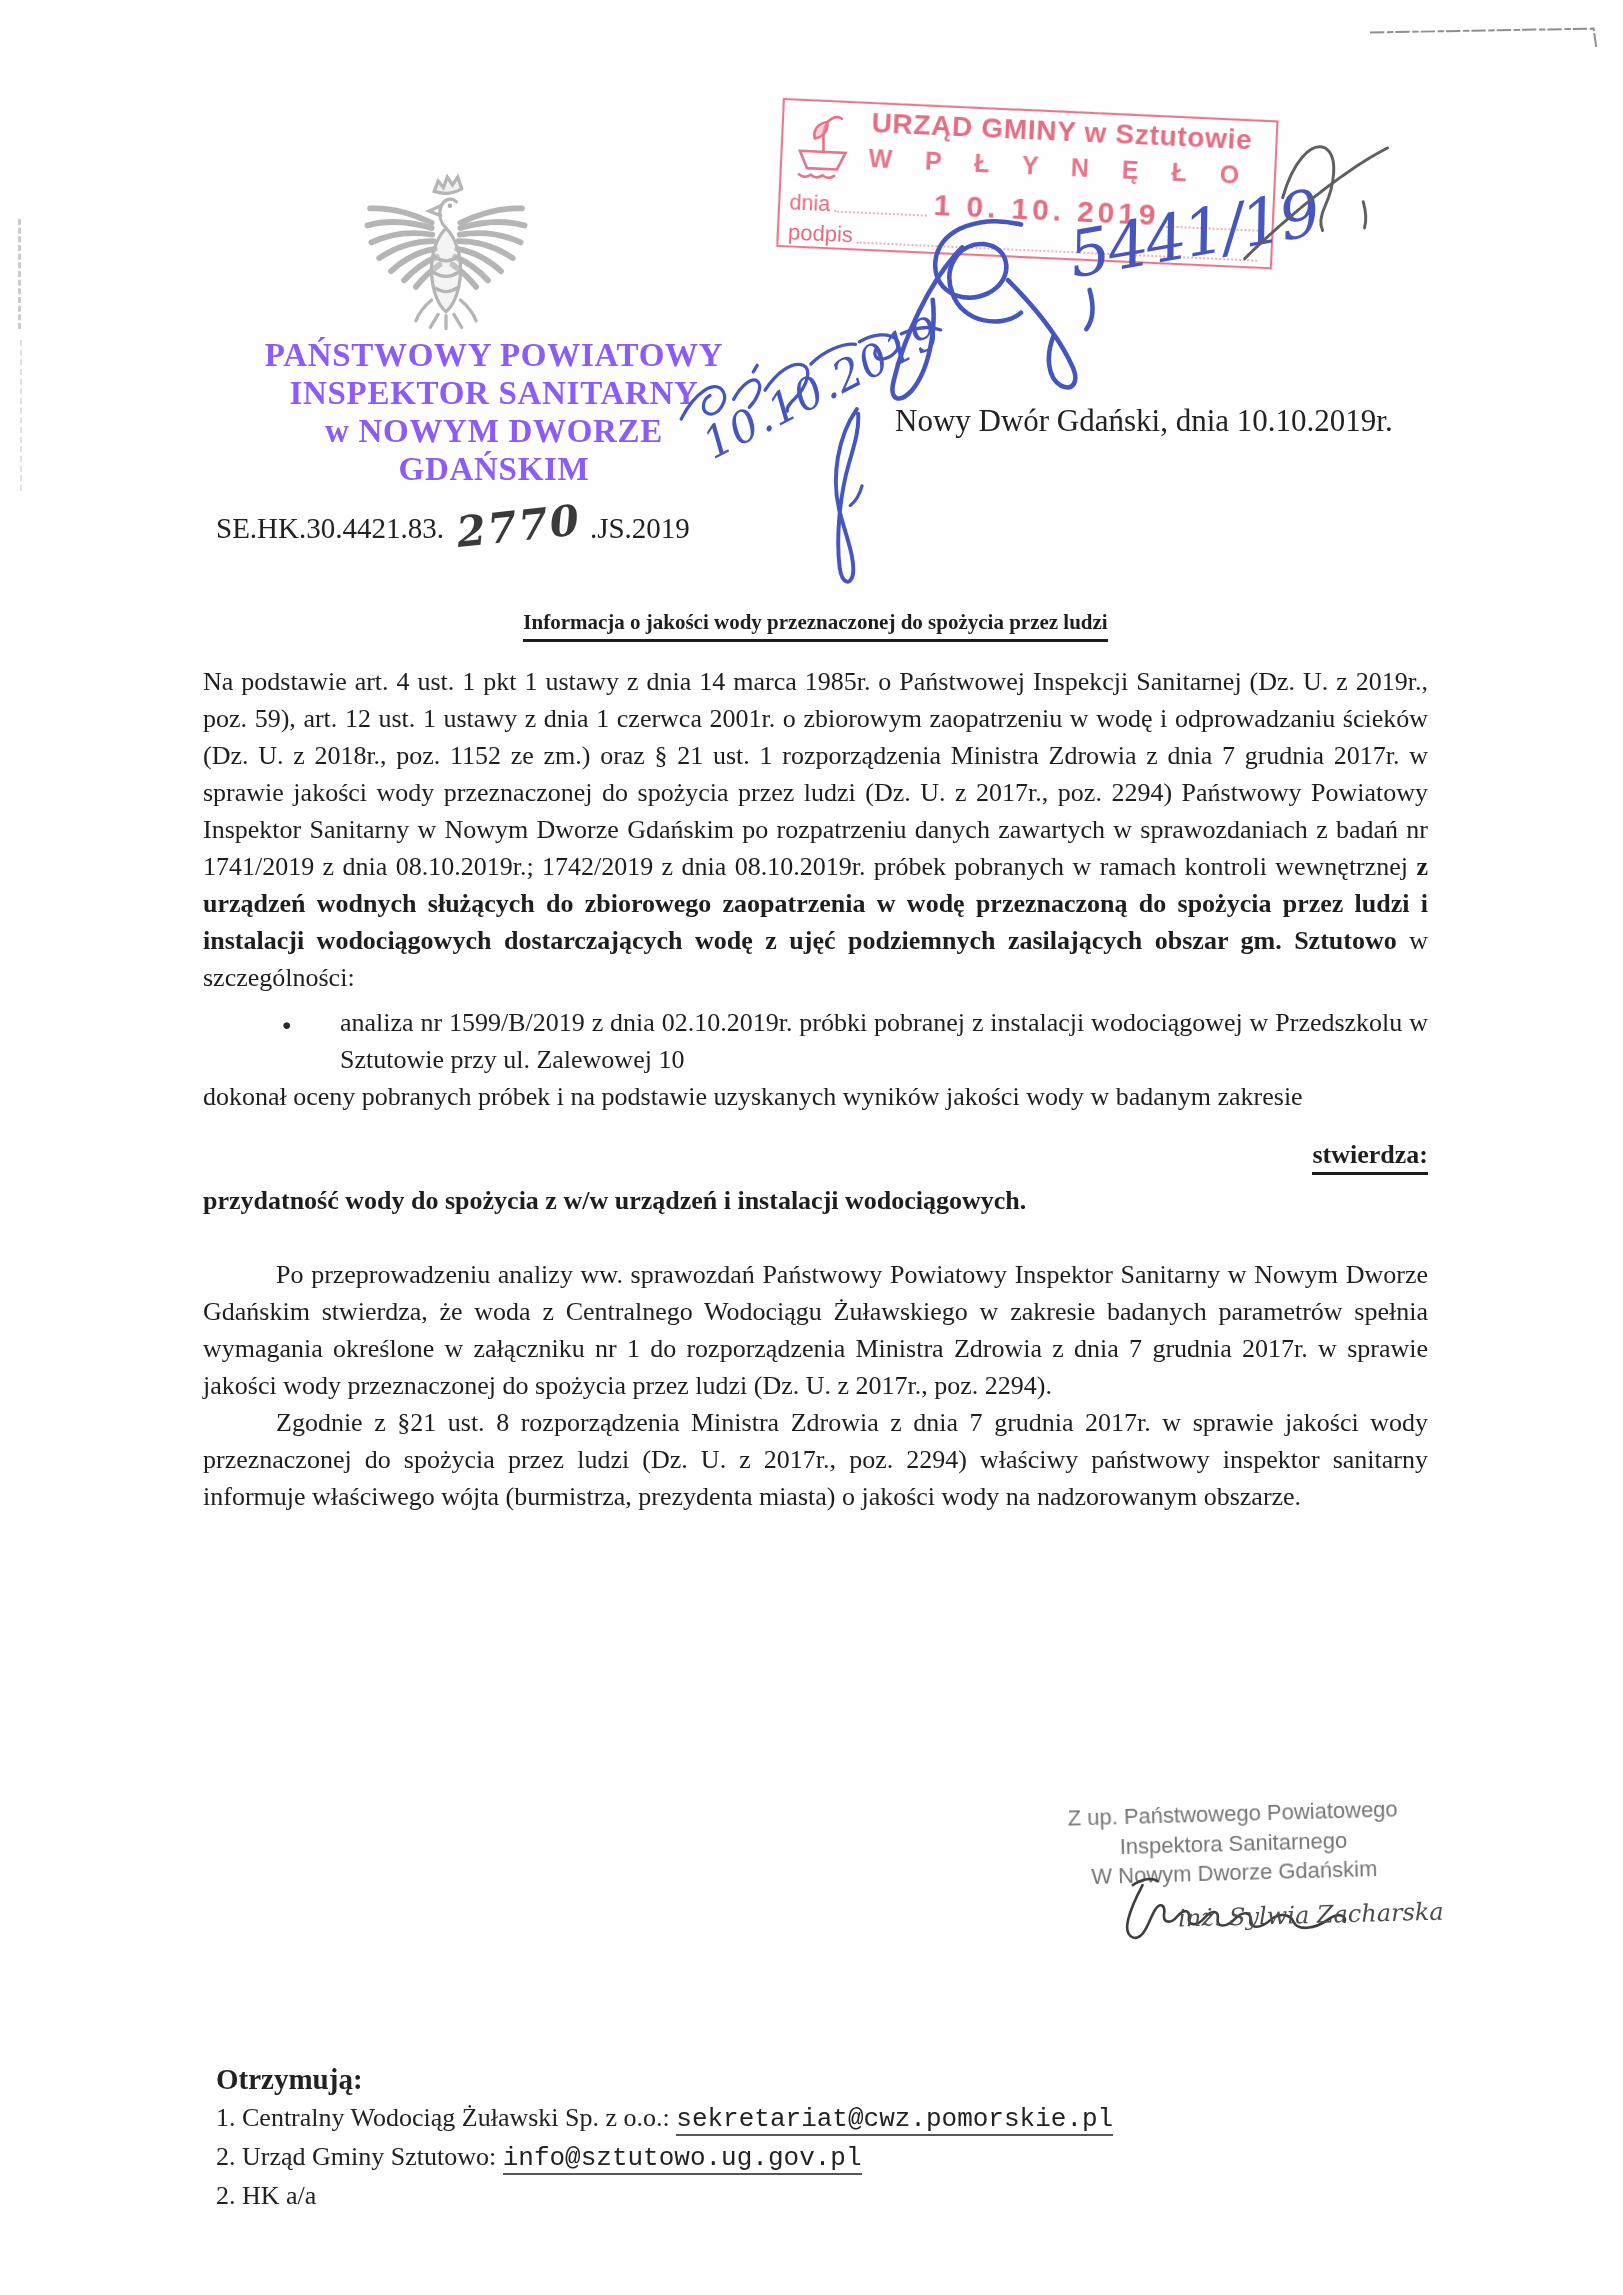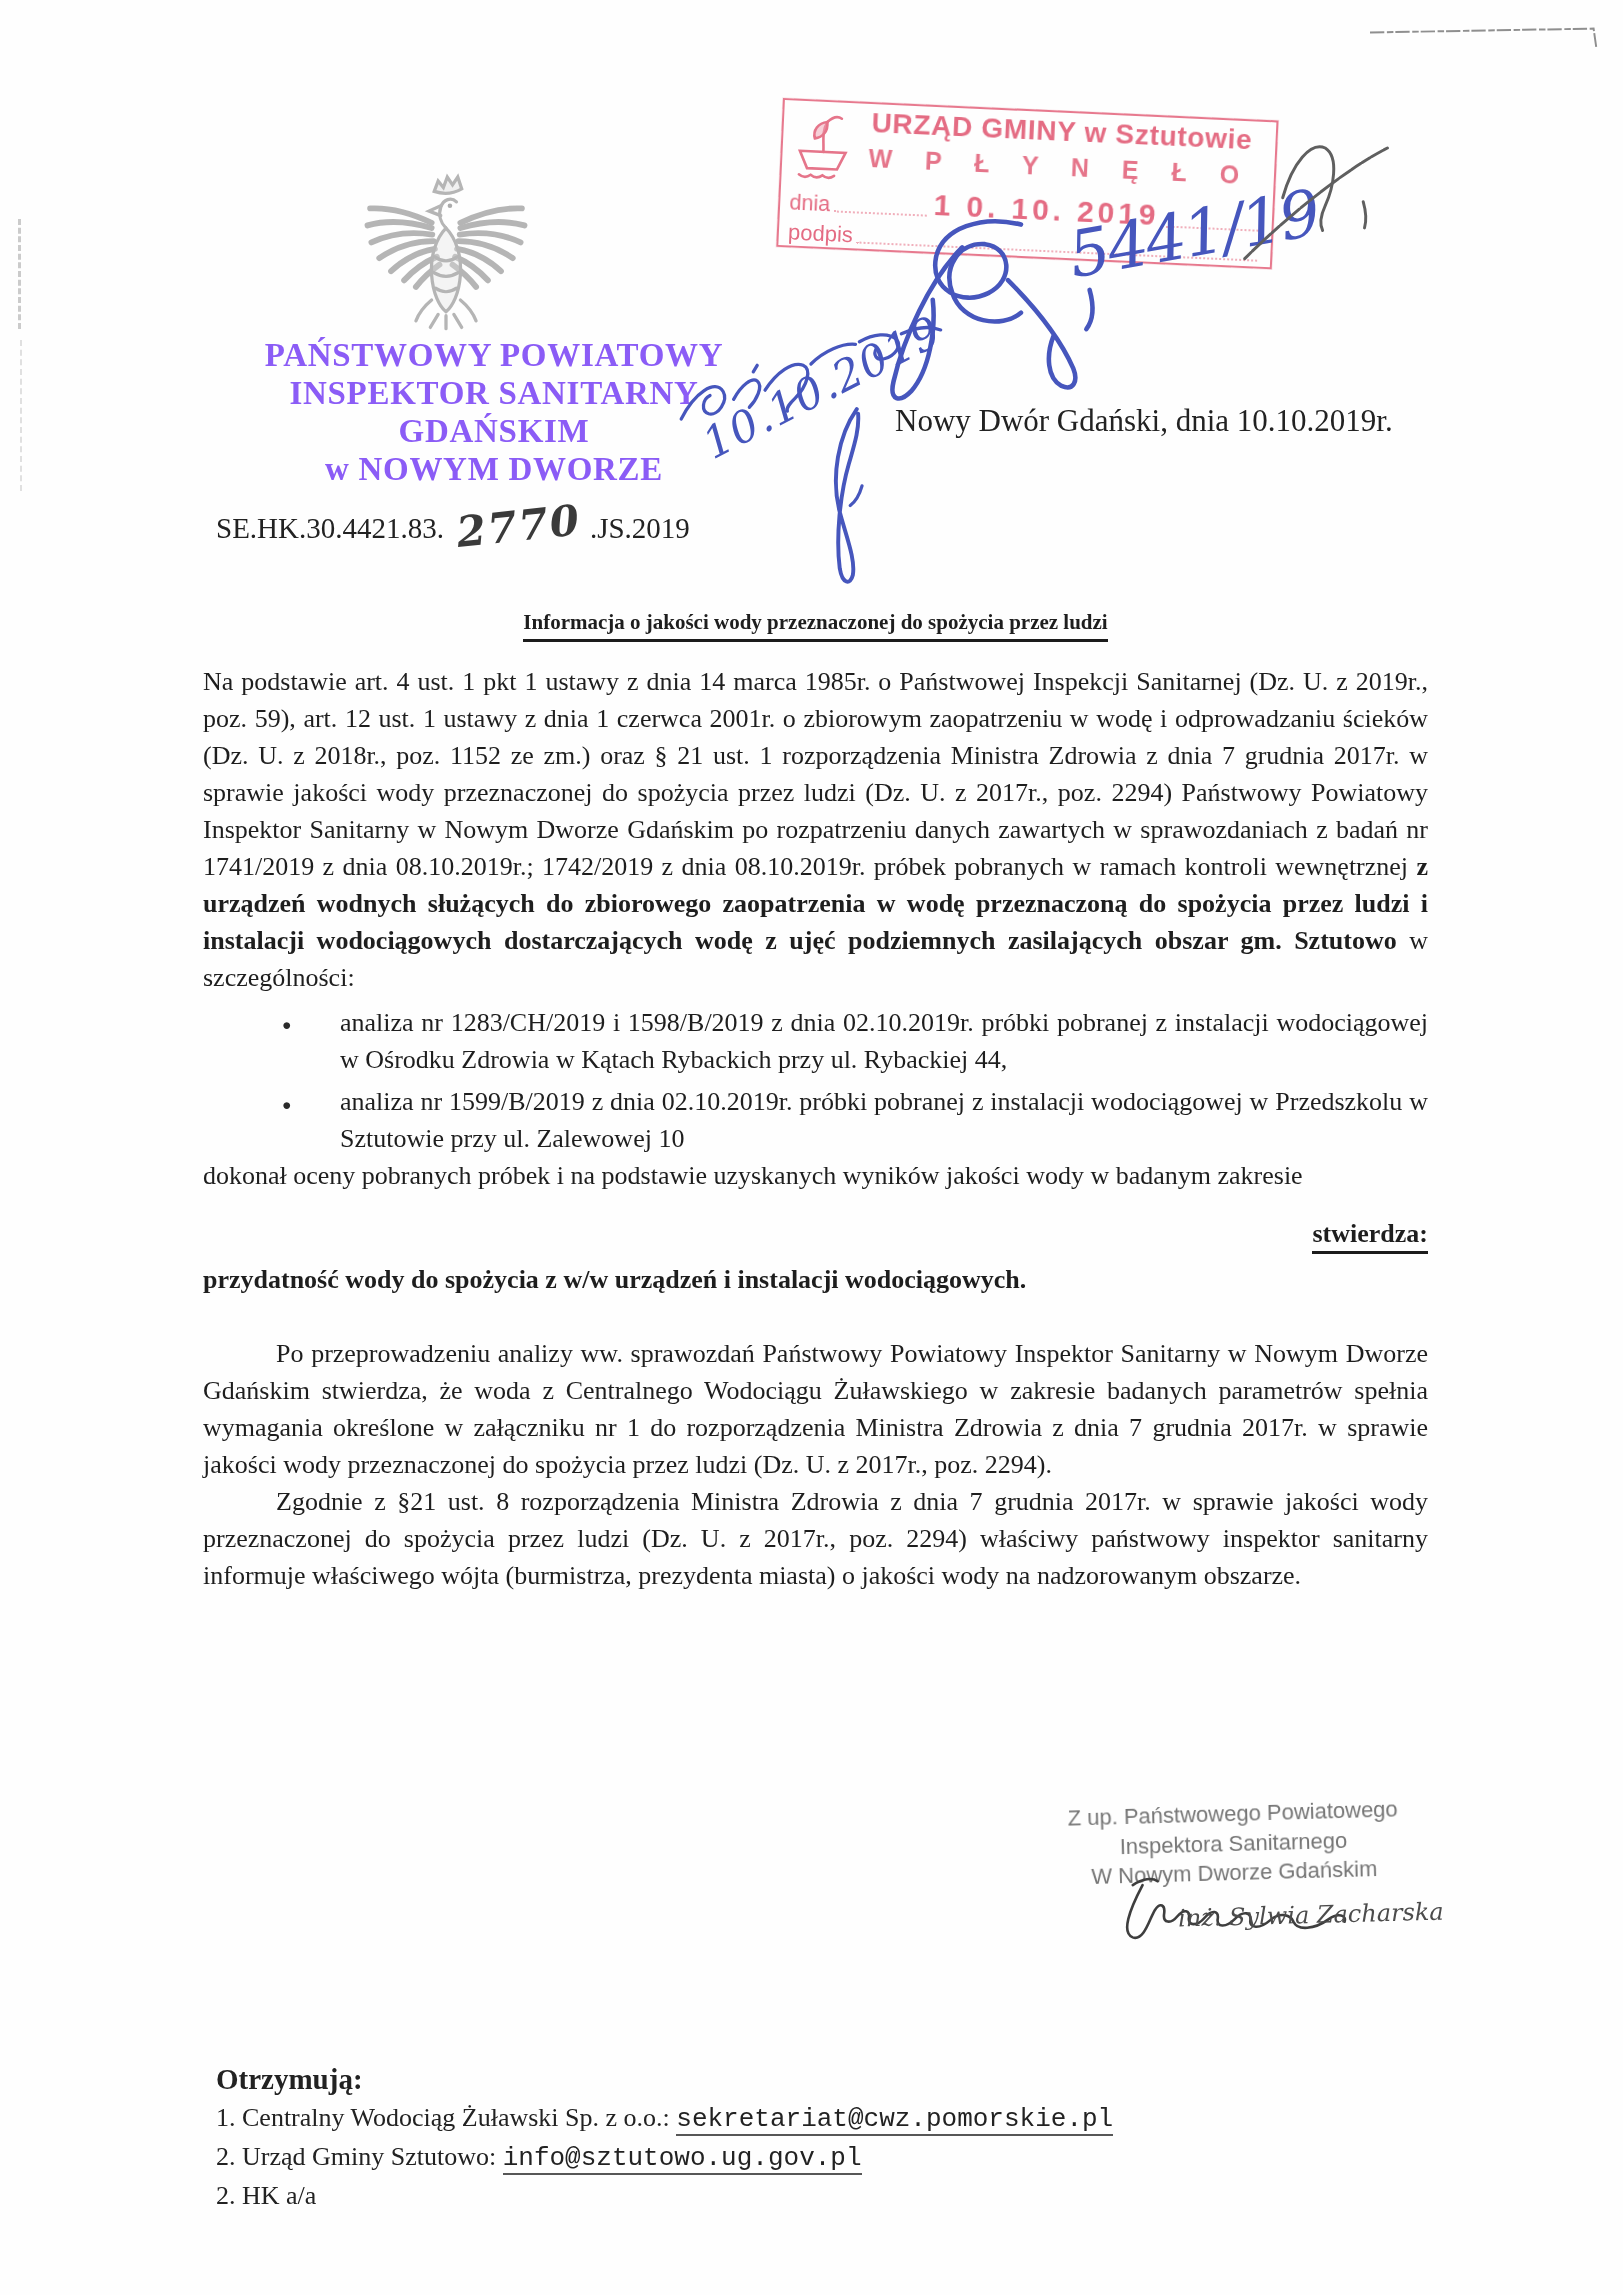--- a/index.html
+++ b/index.html
@@ -197,22 +197,22 @@
         <path d="M30,195 C95,130 185,58 248,26" stroke-dasharray="14 3 20 2 16 3"></path>
         <path d="M88,102 C103,48 131,16 153,26 C175,40 165,88 153,114 C147,127 143,140 149,152"></path>
         <path d="M211,108 C215,122 217,134 213,148"></path>
       </g>
     </svg>
   </div>
 
   <div class="letterhead">
     <div>PAŃSTWOWY POWIATOWY</div>
     <div>INSPEKTOR SANITARNY</div>
+    <div>w NOWYM DWORZE</div>
     <div>GDAŃSKIM</div>
-    <div>w NOWYM DWORZE</div>
   </div>
 
   <div class="annotation-svg">
     <svg width="380" height="295" viewBox="0 0 580 450">
       <g stroke="#4656bd" stroke-width="5" fill="none" stroke-linecap="round">
         <path d="M40,180 C60,140 92,118 104,138 C112,152 96,176 82,172 C70,168 72,150 84,144"></path>
         <path d="M120,150 C132,128 148,116 156,122 C166,130 154,152 144,162"></path>
         <path d="M150,108 l6,-10"></path>
         <path d="M168,136 C186,108 210,92 226,98 C240,104 232,130 214,148 C206,156 200,162 202,168"></path>
         <path d="M238,96 C258,76 286,64 306,66"></path>
@@ -232,21 +232,20 @@
   </div>
 
   <div class="docbody">
     <div class="doc-title">
       <span>Informacja o jakości wody przeznaczonej do spożycia przez ludzi</span>
     </div>
 
     <p><span>Na podstawie art. 4 ust. 1 pkt 1 ustawy z dnia 14 marca 1985r. o Państwowej Inspekcji Sanitarnej (Dz. U. z 2019r., poz. 59), art. 12 ust. 1 ustawy z dnia 1 czerwca 2001r. o zbiorowym zaopatrzeniu w wodę i odprowadzaniu ścieków (Dz. U. z 2018r., poz. 1152 ze zm.)  oraz § 21 ust. 1 rozporządzenia Ministra Zdrowia z dnia 7 grudnia 2017r. w sprawie jakości wody przeznaczonej do spożycia przez ludzi (Dz. U. z 2017r., poz. 2294) Państwowy Powiatowy Inspektor Sanitarny w Nowym Dworze Gdańskim po rozpatrzeniu danych zawartych w sprawozdaniach z badań nr 1741/2019 z dnia 08.10.2019r.; 1742/2019 z dnia 08.10.2019r. próbek pobranych w ramach kontroli wewnętrznej </span><span class="bold-seg">z urządzeń wodnych służących do zbiorowego zaopatrzenia w wodę przeznaczoną do spożycia przez ludzi i instalacji wodociągowych dostarczających wodę z ujęć podziemnych zasilających obszar gm. Sztutowo</span><span> w szczególności:</span></p>
 
     <ul>
-      <li>analiza nr 1283/CH/2019 i 1598/B/2019 z dnia 02.10.2019r. próbki pobranej z instalacji wodociągowej w Ośrodku Zdrowia w Kątach Rybackich przy ul. Rybackiej 44,</li>
       <li>analiza nr 1599/B/2019 z dnia 02.10.2019r. próbki pobranej z instalacji wodociągowej w Przedszkolu w Sztutowie przy ul. Zalewowej 10</li>
     </ul>
 
     <p>dokonał oceny pobranych próbek i na podstawie uzyskanych wyników jakości wody w badanym zakresie</p>
 
     <div class="verdict-heading">
       <span>stwierdza:</span>
     </div>
     <p class="verdict-line">przydatność wody do spożycia z w/w urządzeń i instalacji wodociągowych.</p>
 

